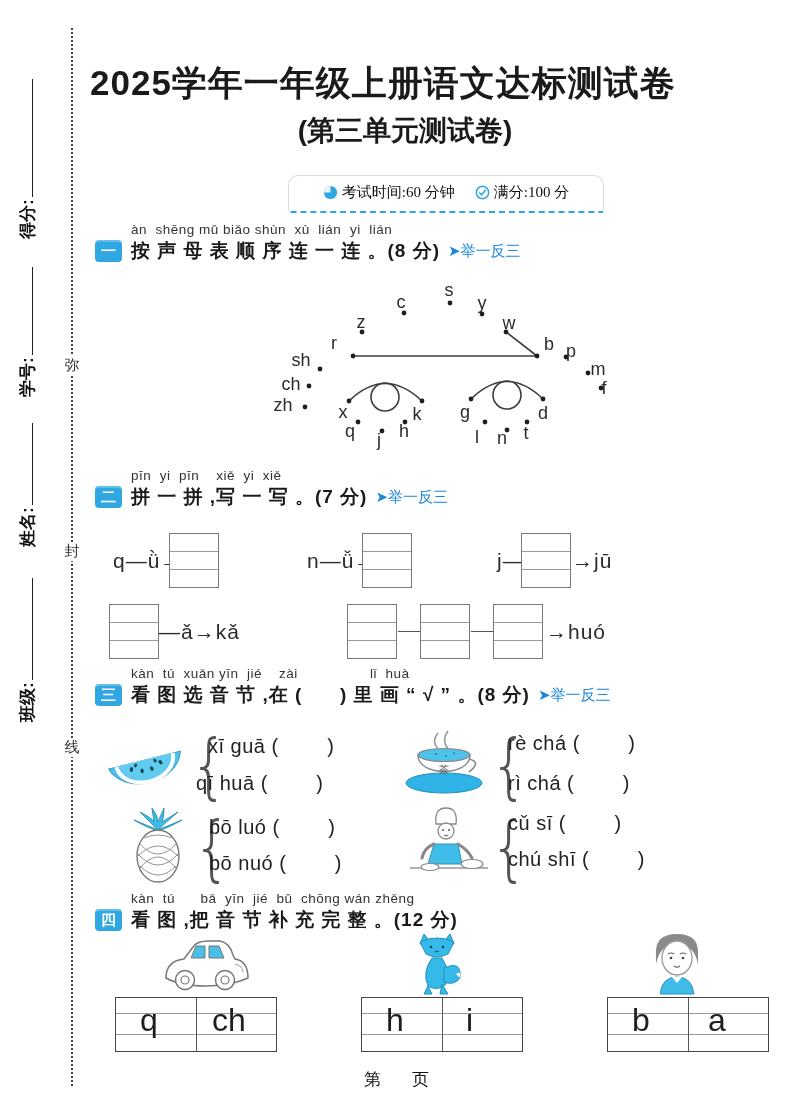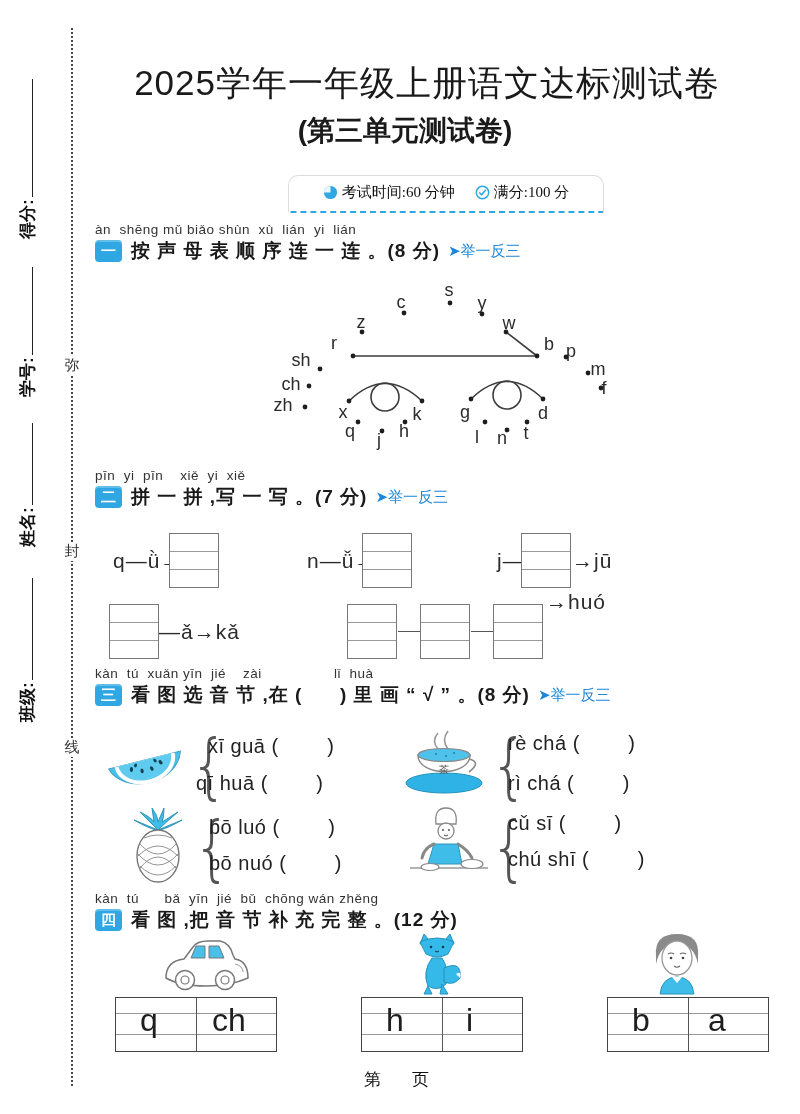--- a/index.html
+++ b/index.html
@@ -9,33 +9,33 @@
   
   .seal-line{position:absolute;left:71px;top:28px;height:1058px;border-left:2px dotted #444;}
   .seal-char{position:absolute;left:62px;width:20px;text-align:center;background:#fff;
              font-size:15px;color:#333;z-index:2;}
   .vunit{position:absolute;transform-origin:0 0;transform:rotate(-90deg);white-space:nowrap;
          font-size:17px;font-weight:600;color:#111;}
   .vunit .blank{display:inline-block;height:4px;border-bottom:1.6px solid #222;margin-left:2px;}
   .bw1{width:118px}.bw2{width:88px}.bw3{width:82px}.bw4{width:102px}
 
   
-  .title{position:absolute;left:90px;width:630px;top:60px;text-align:right;
-         font-size:35px;font-weight:400;letter-spacing:1px;}
+  .title{position:absolute;left:90px;width:630px;top:60px;text-align:left;
+         font-size:35px;font-weight:700;letter-spacing:1px;}
   .subtitle{position:absolute;left:90px;width:630px;top:112px;text-align:center;
          font-size:28px;font-weight:800;}
   .infobox{position:absolute;left:288px;top:175px;width:302px;padding:7px 6px 9px;
          border:1px solid #dcdcdc;border-bottom:2px dashed #2fa7e2;border-radius:10px 10px 2px 2px;
          display:flex;justify-content:center;align-items:center;gap:20px;
          font-family:"Liberation Serif","DejaVu Serif",serif;font-size:15px;color:#111;}
   .infobox .seg{display:flex;align-items:center;gap:4px;}
 
   
   .qheader{position:absolute;left:95px;width:640px;}
-  .qpinyin{font-size:13.5px;color:#333;letter-spacing:.5px;white-space:pre;}
+  .qpinyin{margin-left:36px;font-size:13.5px;color:#333;letter-spacing:.5px;white-space:pre;}
   .qline{display:flex;align-items:center;margin-top:1px;}
   .badge{display:inline-block;min-width:27px;height:22px;background:#2fa7e2;color:#fff;
          border-radius:4px;text-align:center;font-size:15px;line-height:22px;font-weight:700;
          margin-right:9px;box-shadow:inset 0 2px 0 rgba(255,255,255,.25);}
   .qtext{font-size:19px;font-weight:600;letter-spacing:1px;white-space:pre;}
   .qlink{color:#1b87da;font-weight:400;font-size:15px;margin-left:8px;white-space:nowrap;}
 
   
   .fig{position:absolute;left:88px;top:278px;width:630px;height:195px;}
   .fig-line,.fig-arc,.fig-circle{stroke:#3c3c3c;stroke-width:1.6;fill:none;}
@@ -225,21 +225,21 @@
       <div></div>
       <div></div>
       <div></div>
     </div>
   <div class="hline" style="left:471px;top:631px;width:22px"></div>
   <div class="pbox" style="left:493px;top:604px">
       <div></div>
       <div></div>
       <div></div>
     </div>
-  <span class="ptext" style="left:546px;top:590px">→huó</span>
+  <span class="ptext" style="left:546px;top:620px">→huó</span>
 
   <div class="qheader" style="top:666px">
     <div class="qpinyin">kàn  tú  xuǎn yīn  jié    zài                 lǐ  huà</div>
     <div class="qline">
       <span class="badge">三</span>
       <span class="qtext">看 图 选 音 节 ,在 (      ) 里 画 “ √ ” 。(8 分)</span>
       <span class="qlink">➤举一反三</span>
     </div>
   </div>
 

